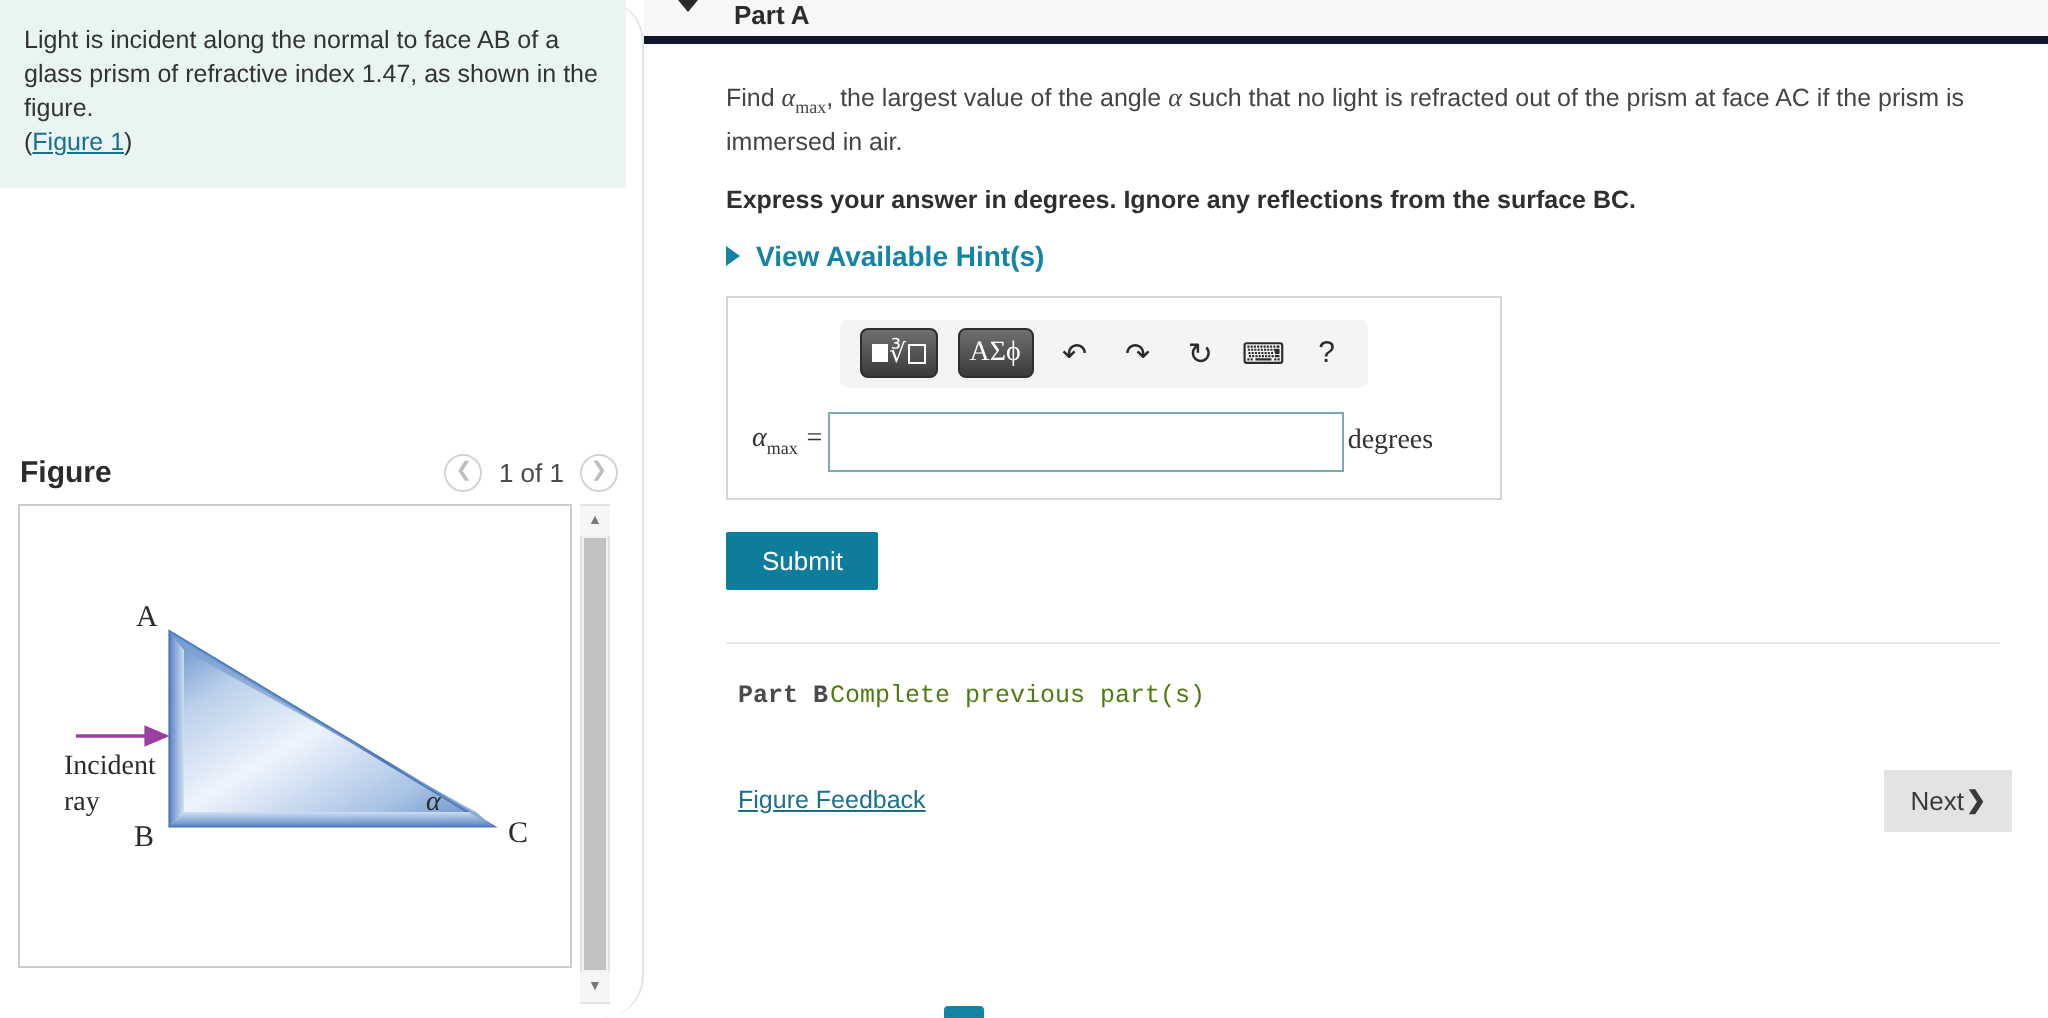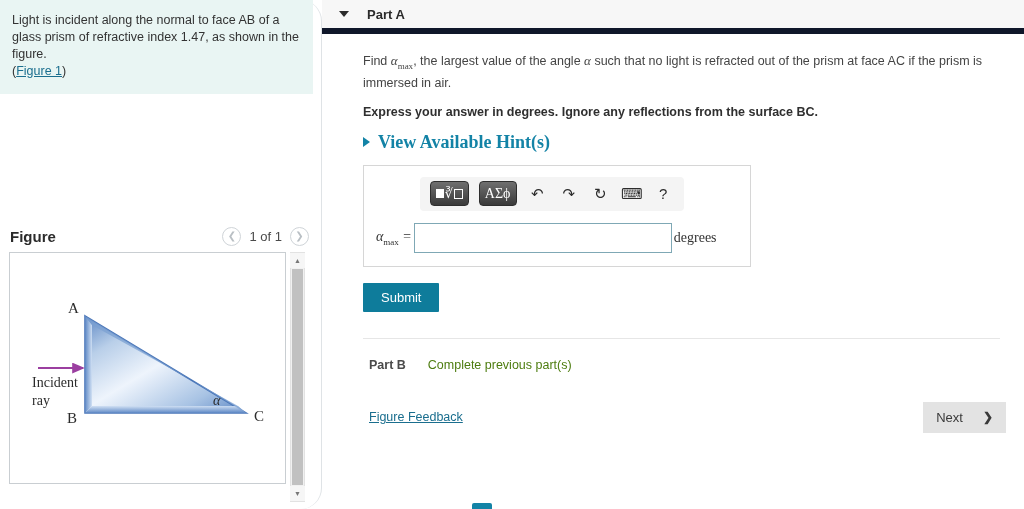--- a/index.html
+++ b/index.html
@@ -150,27 +150,27 @@
   }
 
   
   .right-col {
     flex: 1;
     position: relative;
     background: #ffffff;
   }
 
   .part-header {
-    height: 34px;
+    height: 22px;
     background: #f7f7f7;
     display: flex;
-    align-items: center;
+    align-items: flex-start;
     padding-left: 17px;
     box-sizing: border-box;
-    border-bottom: 6px solid #0f172a;
+    border-bottom: 4px solid #0f172a;
   }
   .caret-down {
     width: 0; height: 0;
     border-left: 5px solid transparent;
     border-right: 5px solid transparent;
     border-top: 6px solid #2b2b2b;
     margin-right: 18px;
     cursor: pointer;
   }
   .part-label {
@@ -203,25 +203,24 @@
   }
   .mathvar sub {
     font-style: normal;
     font-size: 9px;
   }
 
   .hint-link {
     display: inline-flex;
     align-items: center;
     color: #1383a6;
-    font-size: 18px;
+    font-size: 14px;
     font-weight: bold;
     cursor: pointer;
     margin-bottom: 12px;
-    font-family: Liberation Serif, serif;
   }
   .caret-right {
     width: 0; height: 0;
     border-top: 5px solid transparent;
     border-bottom: 5px solid transparent;
     border-left: 7px solid #1383a6;
     margin-right: 8px;
   }
 
   
@@ -329,22 +328,23 @@
   }
 
   .divider {
     border-top: 1px solid #e6e6e6;
     margin: 26px 12px 0 0;
   }
 
   .partb-row {
     display: flex;
     align-items: flex-end;
-    gap: 22px;
+    gap: 1px;
     padding: 19px 0 0 6px;
+    font-family: Liberation Mono, monospace;
   }
   .partb-label {
     font-size: 12.5px;
     font-weight: bold;
     color: #4a4a4a;
   }
   .partb-status {
     font-size: 12.5px;
     color: #4d7c0f;
   }
@@ -364,21 +364,21 @@
     margin-left: auto;
     background: #e3e3e3;
     color: #3a3a3a;
     border: none;
     font-family: "Liberation Sans", sans-serif;
     font-size: 13px;
     padding: 8px 13px;
     margin-right: 6px;
     display: flex;
     align-items: center;
-    gap: 20px;
+    gap: 1px;
     cursor: pointer;
   }
   .next-chev { font-size: 12px; font-weight: bold; }
 
   .bottom-sliver {
     position: absolute;
     left: 472px;
     top: 503px;
     width: 20px;
     height: 6px;

